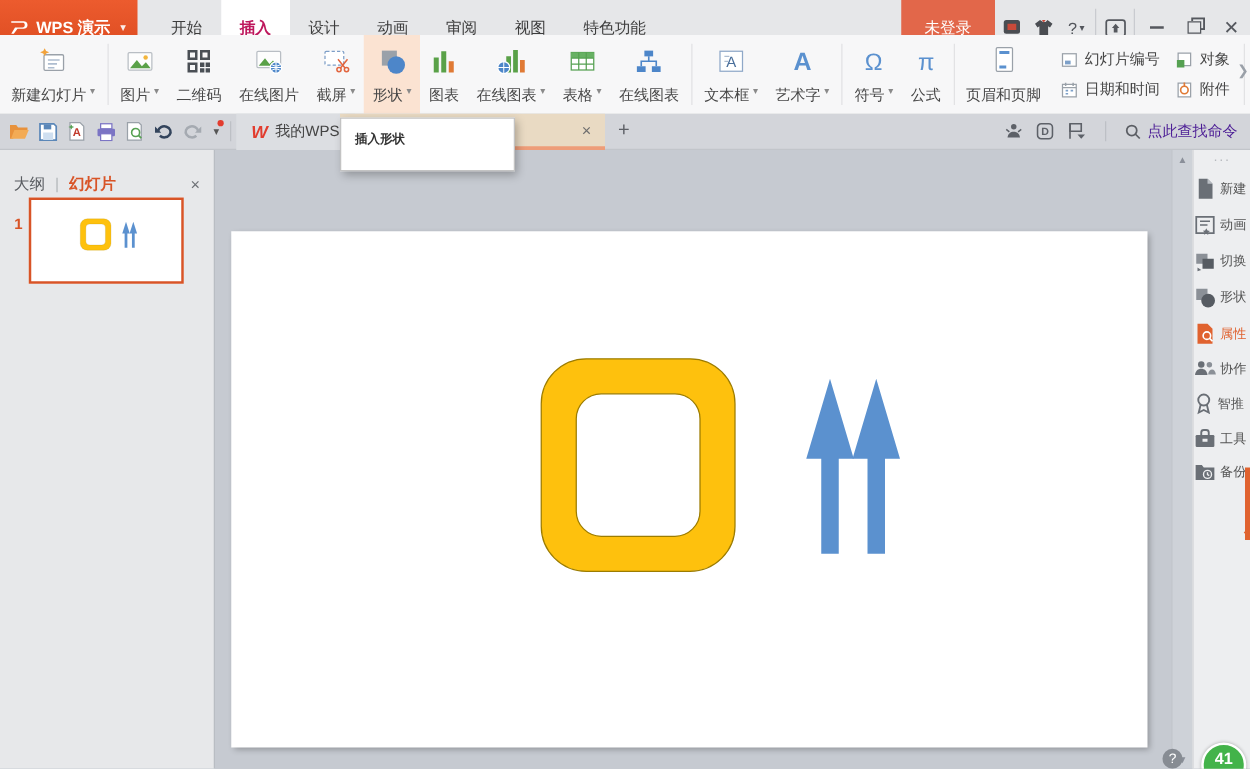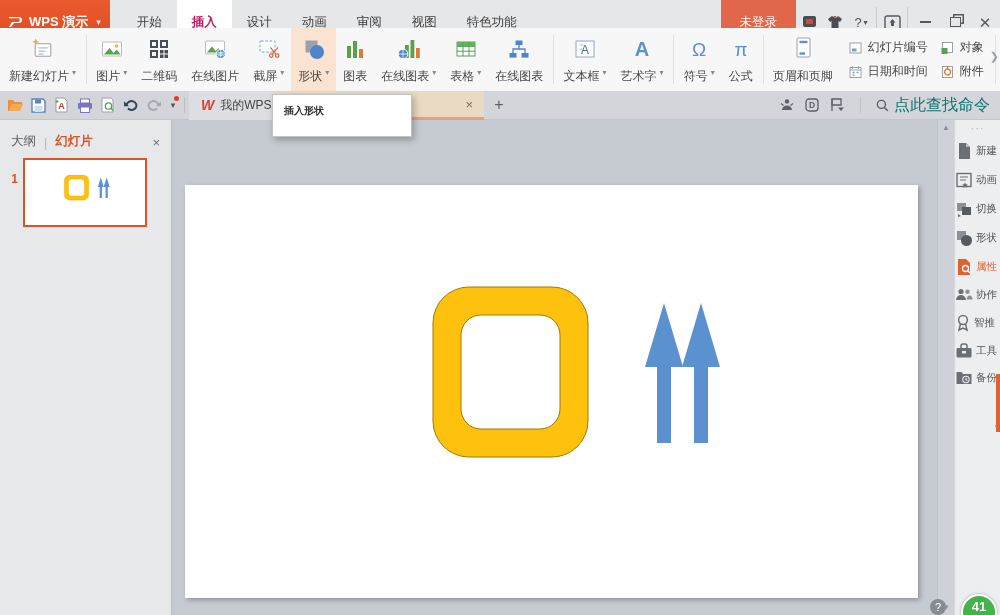--- a/index.html
+++ b/index.html
@@ -47,24 +47,24 @@
   .qsep{width:1px;height:16px;background:#bdc0c5;margin:0 4px}
   .mywps{height:29px;display:flex;align-items:center;padding:0 12px;background:#dcdee2;gap:6px;font-size:12px;color:#444}
   .wbadge{color:#e23c2e;font-weight:bold;font-size:14px;font-style:italic}
   .doctab{position:absolute;left:272px;top:0;width:212px;height:29px;background:#e9dac3;border-bottom:3px solid #ee9d79;
           box-sizing:border-box;display:flex;align-items:center;justify-content:flex-end}
   .doctab .x{margin-right:11px;color:#6e6e6e;font-size:13px}
   .newtab{position:absolute;left:489px;top:4px;width:20px;height:20px;color:#5d6066;font-size:16px;
           display:flex;align-items:center;justify-content:center}
   .tr-right{margin-left:auto;display:flex;align-items:center;gap:11px;padding-right:10px}
   .tr-ico{color:#5d6168;display:flex;align-items:center}
-  .findcmd{display:flex;align-items:center;gap:5px;color:#0f766e;font-size:16px}
+  .findcmd{display:flex;align-items:center;gap:5px;color:#4c1d95;font-size:12px}
   
   .lpanel{position:absolute;top:120px;left:0;width:172px;bottom:0;background:#e7e8ea;border-right:1px solid #b9bdc3;box-sizing:border-box}
-  .lphead{height:30px;display:flex;align-items:flex-end;padding:0 11px;gap:8px;font-size:12.5px}
+  .lphead{height:30px;display:flex;align-items:center;padding:12px 11px;gap:8px;font-size:12.5px}
   .lp-outline{color:#5a5d62}
   .lp-sep{color:#b4b7bb}
   .lp-slides{color:#d85427;font-weight:bold}
   .lp-close{margin-left:auto;color:#6e7176;font-size:13px}
   .thumbrow{position:absolute;top:38px;left:6px;display:flex;gap:5px}
   .thumbnum{color:#d85427;font-size:12px;font-weight:bold;width:12px;text-align:right;padding-top:14px}
   .thumb{width:120px;height:65px;background:#fff;border:2px solid #d85427;overflow:hidden}
   
   .slide{position:absolute;left:185px;top:185px;width:733px;height:413px;background:#fff;
          box-shadow:2px 2px 5px rgba(0,0,0,.28)}

